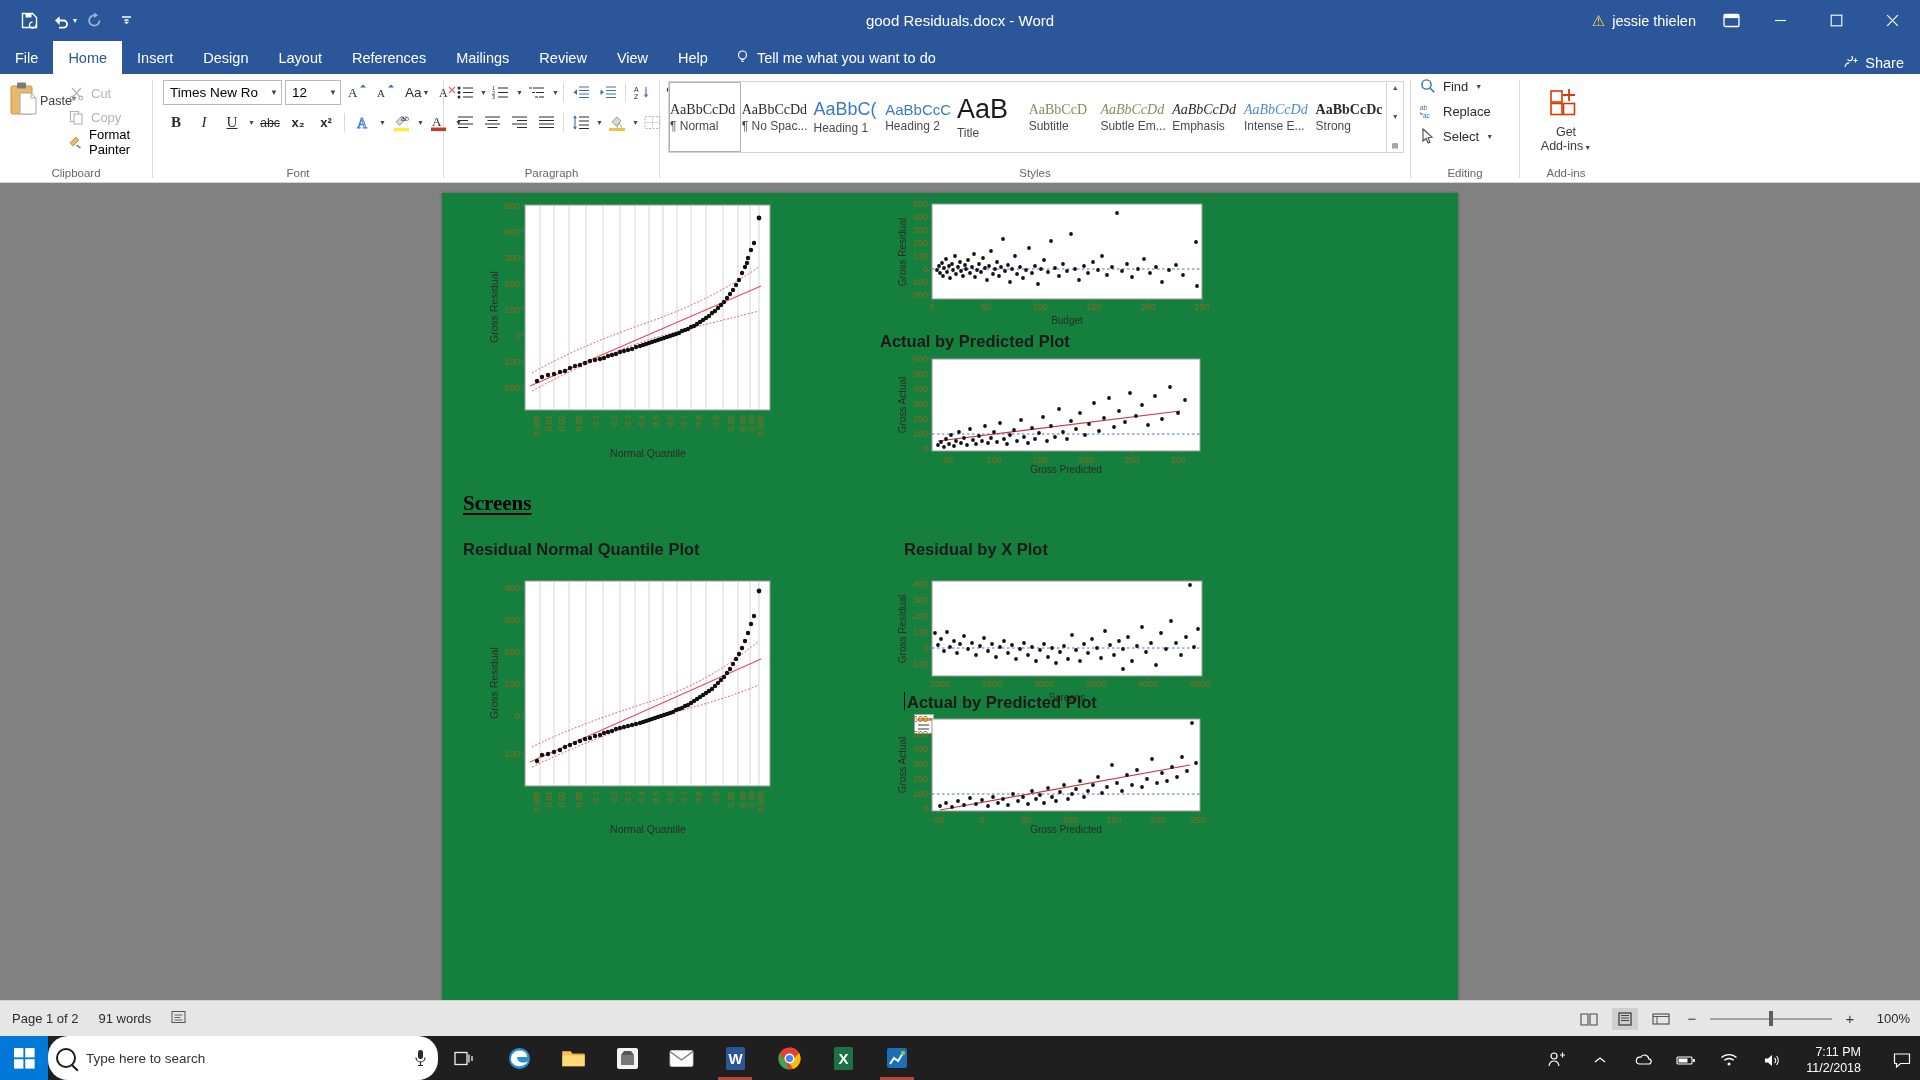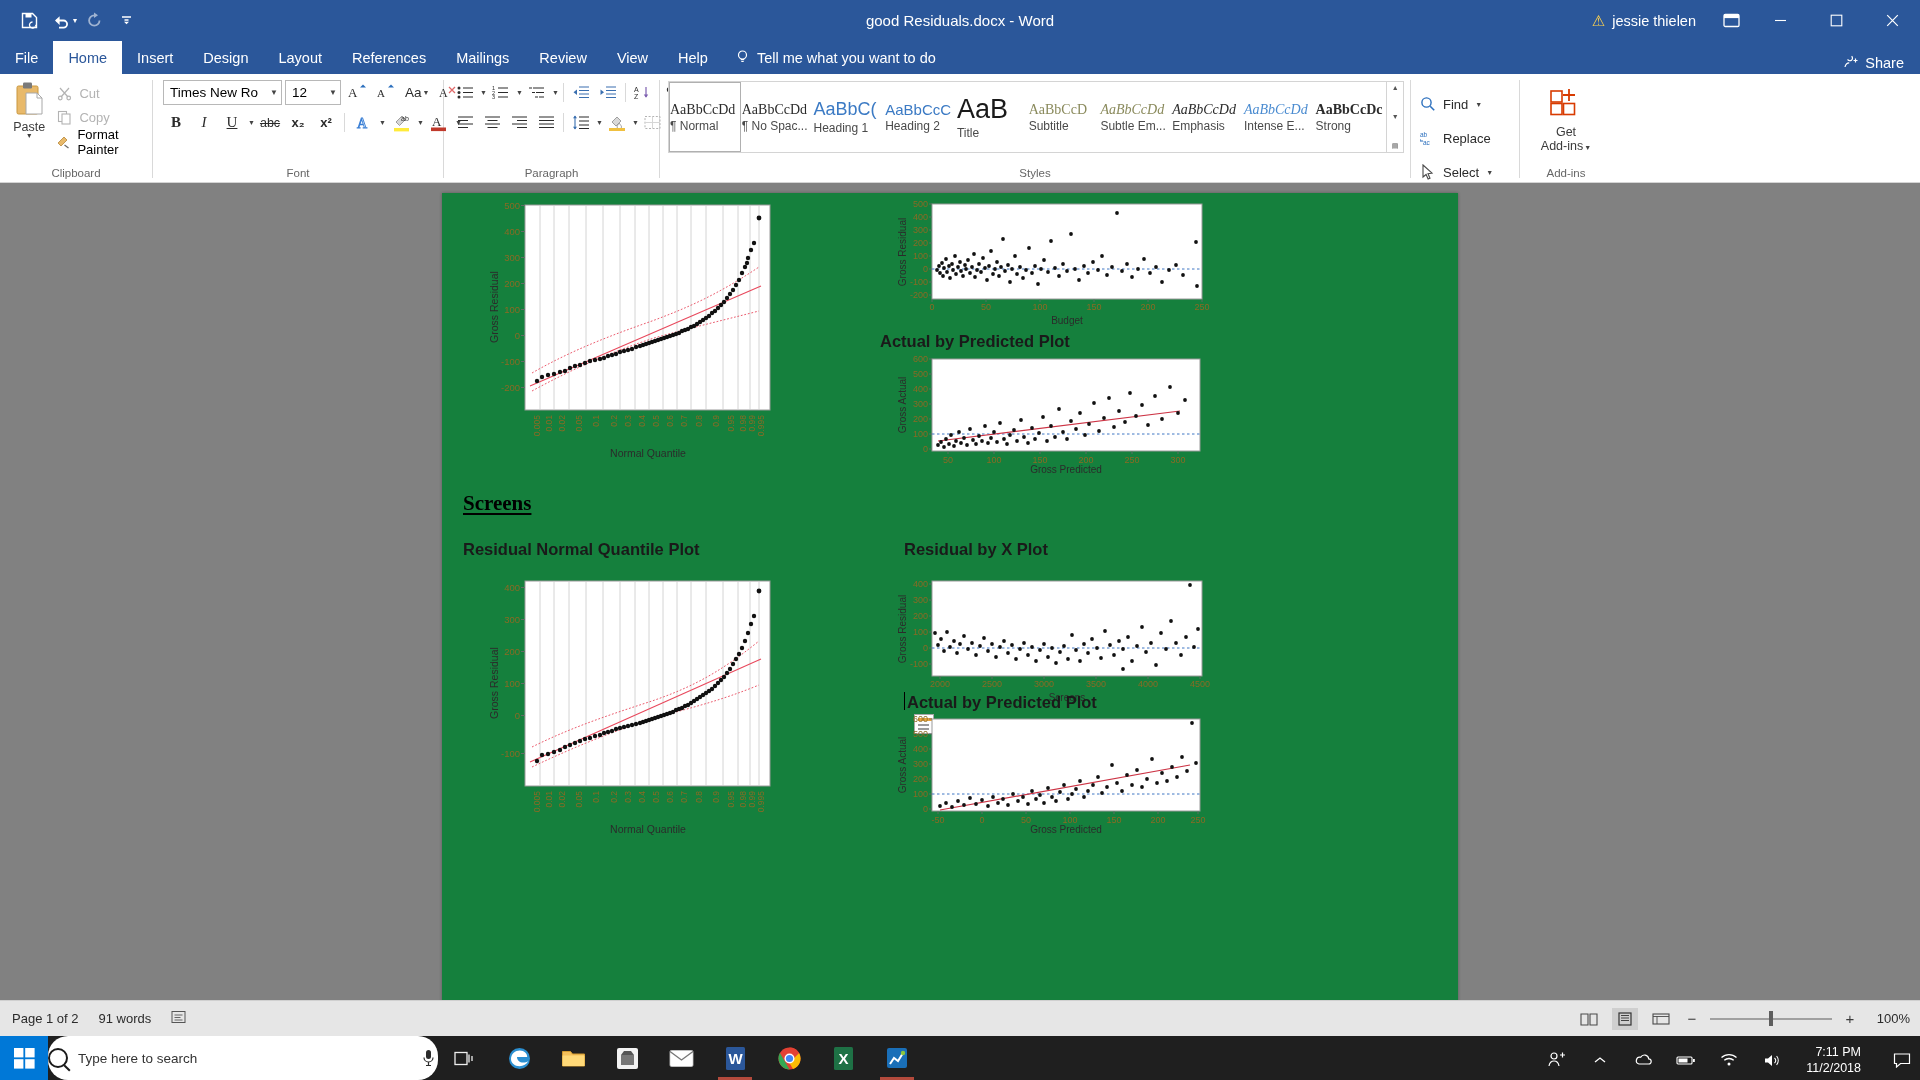--- a/index.html
+++ b/index.html
@@ -66,21 +66,21 @@
   .grp { position: relative; display: flex; flex-direction: column; }
   .grp-body { flex: 1; display: flex; align-items: flex-start; padding: 5px 6px 0 6px; }
   .grp-name {
     height: 17px; font-size: 11.5px; color: #666; text-align: center;
     line-height: 17px; position: relative;
   }
   .grp-sep { width: 1px; background: #d9d9d9; margin: 6px 0 4px 0; }
 
   
   .clip { width: 152px; }
-  .paste-col { width: 58px; display: flex; flex-direction: column; align-items: center; padding-top: 2px; }
+  .paste-col { width: 58px; display: flex; flex-direction: row; align-items: center; padding-top: 2px; }
   .paste-icon { width: 34px; height: 38px; position: relative; }
   .paste-label { font-size: 12.5px; color: #3b3b3b; margin-top: 1px; }
   .paste-caret { font-size: 8px; color: #3b3b3b; margin-top: -3px; }
   .clip-items { display: flex; flex-direction: column; gap: 3px; padding-top: 4px; }
   .clip-item { display: flex; align-items: center; gap: 6px; font-size: 13px; height: 21px; padding: 0 4px; }
   .clip-item.disabled { color: #b3b3b3; }
   .clip-item .ci { width: 17px; height: 17px; display: flex; align-items: center; justify-content: center; }
 
   
   .fontg { width: 290px; }
@@ -195,21 +195,21 @@
   
   .taskbar {
     position: absolute; left: 0; top: 1036px; width: 1920px; height: 44px;
     background: #1f1f1f; display: flex; align-items: center;
   }
   .start {
     width: 48px; height: 44px; background: #0078d7; display: flex; align-items: center; justify-content: center;
   }
   .searchbox {
     width: 390px; height: 44px; background: #ffffff; display: flex; align-items: center;
-    gap: 10px; padding: 0 0; border-radius: 20px;
+    gap: 10px; padding: 0 8px; border-radius: 20px;
   }
   .search-ring {
     width: 20px; height: 20px; border: 2px solid #1a1a1a; border-radius: 50%; position: relative;
   }
   .search-ring::after {
     content: ""; position: absolute; right: -5px; bottom: -3px; width: 8px; height: 2px;
     background: #1a1a1a; transform: rotate(45deg);
   }
   .search-ph { font-size: 13.5px; color: #333; flex: 1; }
   .mic { width: 20px; display: flex; justify-content: center; }
@@ -613,21 +613,21 @@
           <div>▲</div>
           <div>▼</div>
           <div>▤</div>
         </div>
       </div>
       <div class="grp-name">Styles</div>
     </div>
     <div class="grp-sep"></div>
 
     <div class="grp editg">
-      <div class="grp-body" style="flex-direction:column;padding-top:18px;padding-left:8px;gap:10px;">
+      <div class="grp-body" style="flex-direction:column;padding-top:0;padding-left:8px;gap:1px;">
         <div class="ed-item">
           <span class="ci">
             <svg width="16" height="16" viewBox="0 0 16 16">
                 <circle cx="6.5" cy="6.5" r="4.6" fill="none" stroke="#2b6fbd" stroke-width="1.4"></circle>
                 <path d="M10.2 10.2l4 4" stroke="#2b6fbd" stroke-width="1.6"></path>
               </svg>
           </span>
           <span>Find</span>
           <span class="mini-caret">▼</span>
         </div>

